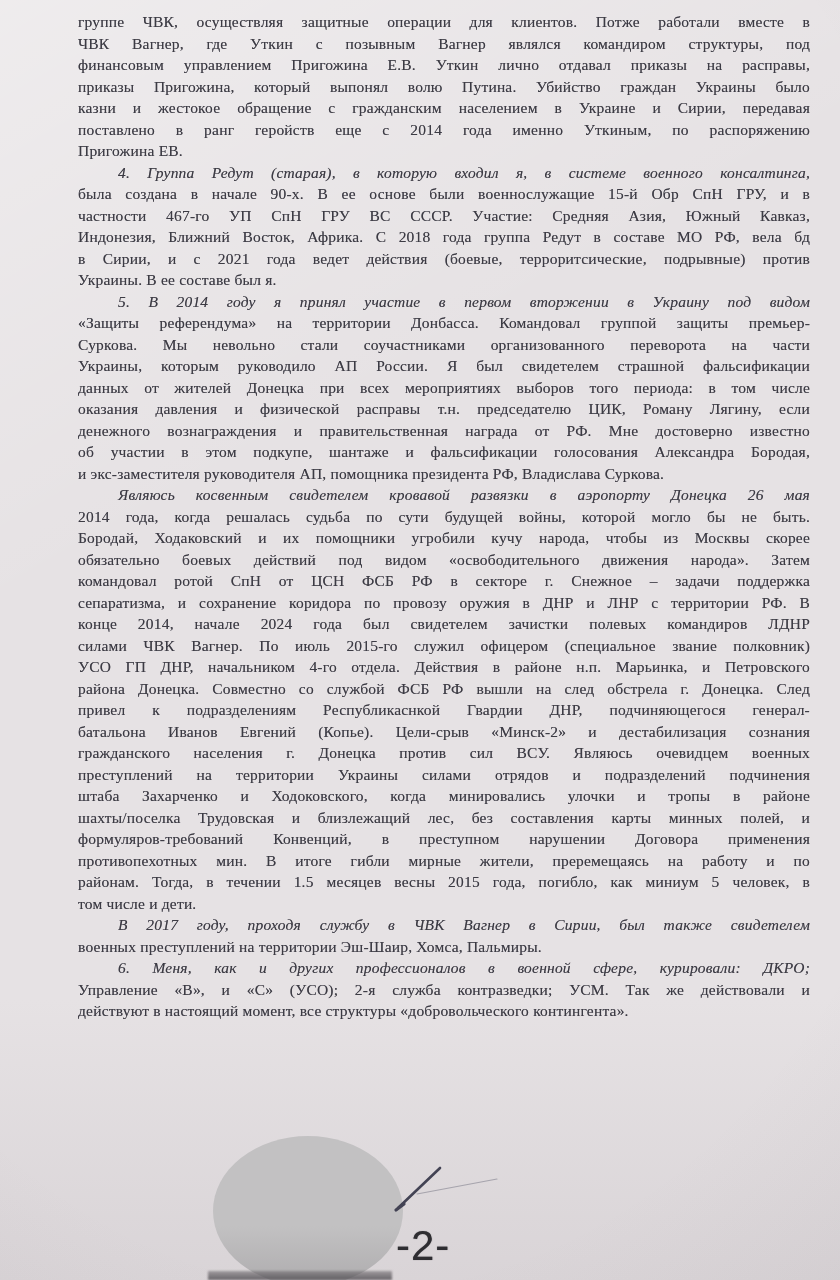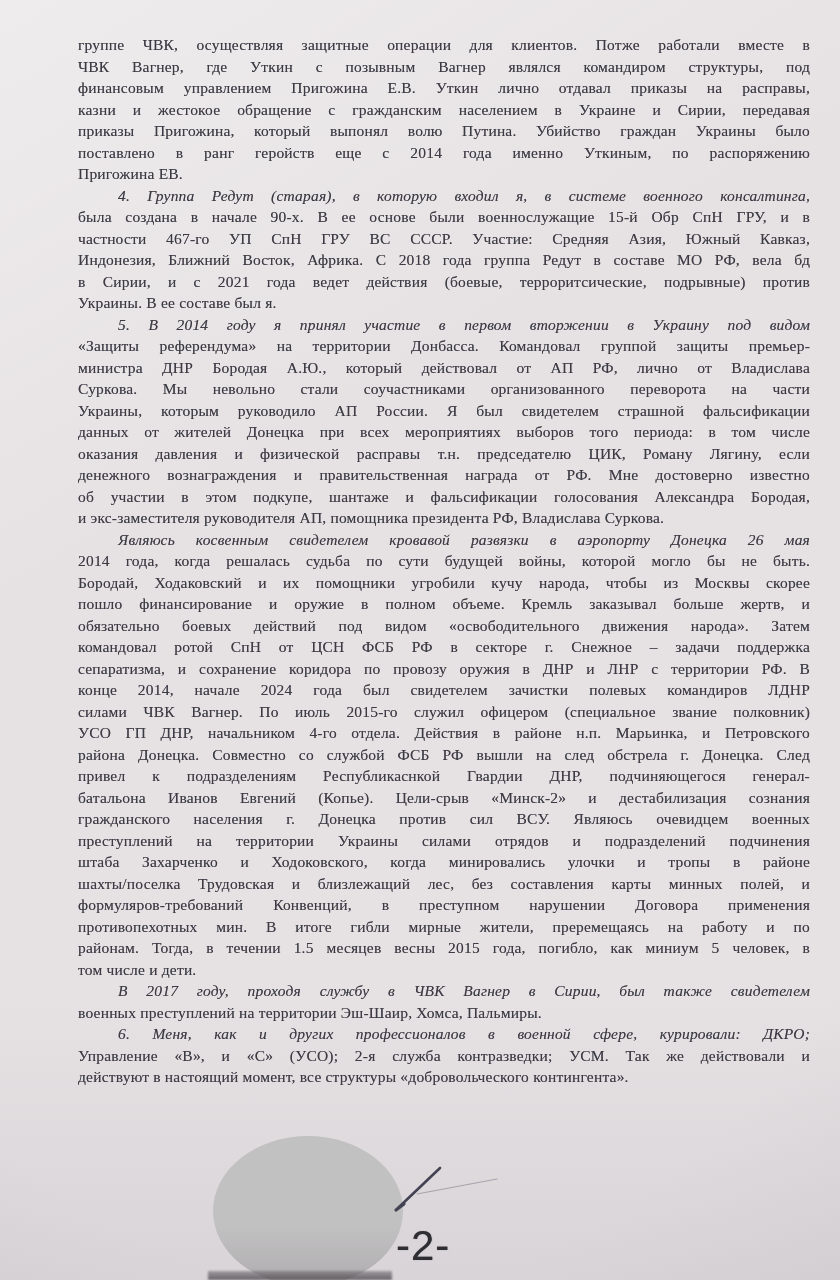--- a/index.html
+++ b/index.html
@@ -13,21 +13,21 @@
       linear-gradient(180deg, var(--paper) 0%, var(--paper) 78%, var(--paper-dim) 100%);
     background-color: var(--paper);
     font-family: "Liberation Serif", "DejaVu Serif", serif;
   }
   .vignette {
     position:absolute; inset:0; pointer-events:none;
     background: radial-gradient(ellipse 120% 100% at 42% 40%, rgba(0,0,0,0) 60%, rgba(90,80,85,0.10) 100%);
   }
   .text-block {
     position: absolute;
-    left: 78px; top: 34px;
+    left: 78px; top: 11px;
     width: 732px;
     color: var(--ink);
     font-size: 15.5px;
     letter-spacing: 0.2px;
     text-shadow: 0 0 0.6px rgba(60,58,70,0.55);
   }
   .line {
     height: 21.5px;
     line-height: 21.5px;
     text-align: justify;
@@ -66,44 +66,42 @@
 </head>
 <body>
 
 <div class="photo">
   <div class="vignette"></div>
 
   <div class="text-block">
       <div class="line">группе ЧВК, осуществляя защитные операции для клиентов. Потже работали вместе в</div>
       <div class="line">ЧВК Вагнер, где Уткин с позывным Вагнер являлся командиром структуры, под</div>
       <div class="line">финансовым управлением Пригожина Е.В. Уткин лично отдавал приказы на расправы,</div>
+      <div class="line">приказы Пригожина, который выпонял волю Путина. Убийство граждан Украины было</div>
       <div class="line">казни и жестокое обращение с гражданским населением в Украине и Сирии, передавая</div>
-      <div class="line">приказы Пригожина, который выпонял волю Путина. Убийство граждан Украины было</div>
       <div class="line">поставлено в ранг геройств еще с 2014 года именно Уткиным, по распоряжению</div>
       <div class="line last">Пригожина ЕВ.</div>
       <div class="line indent">4. Группа Редут (старая), в которую входил я, в системе военного консалтинга,</div>
       <div class="line">была создана в начале 90-х. В ее основе были военнослужащие 15-й Обр СпН ГРУ, и в</div>
       <div class="line">частности 467-го УП СпН ГРУ ВС СССР. Участие: Средняя Азия, Южный Кавказ,</div>
       <div class="line">Индонезия, Ближний Восток, Африка. С 2018 года группа Редут в составе МО РФ, вела бд</div>
       <div class="line">в Сирии, и с 2021 года ведет действия (боевые, терроритсические, подрывные) против</div>
       <div class="line last">Украины. В ее составе был я.</div>
       <div class="line indent">5. В 2014 году я принял участие в первом вторжении в Украину под видом</div>
       <div class="line">«Защиты референдума» на территории Донбасса. Командовал группой защиты премьер-</div>
-      <div class="line">министра ДНР Бородая А.Ю., который действовал от АП РФ, лично от Владислава</div>
       <div class="line">Суркова. Мы невольно стали соучастниками организованного переворота на части</div>
       <div class="line">Украины, которым руководило АП России. Я был свидетелем страшной фальсификации</div>
       <div class="line">данных от жителей Донецка при всех мероприятиях выборов того периода: в том числе</div>
       <div class="line">оказания давления и физической расправы т.н. председателю ЦИК, Роману Лягину, если</div>
       <div class="line">денежного вознаграждения и правительственная награда от РФ. Мне достоверно известно</div>
       <div class="line">об участии в этом подкупе, шантаже и фальсификации голосования Александра Бородая,</div>
       <div class="line last">и экс-заместителя руководителя АП, помощника президента РФ, Владислава Суркова.</div>
       <div class="line indent">Являюсь косвенным свидетелем кровавой развязки в аэропорту Донецка 26 мая</div>
       <div class="line">2014 года, когда решалась судьба по сути будущей войны, которой могло бы не быть.</div>
       <div class="line">Бородай, Ходаковский и их помощники угробили кучу народа, чтобы из Москвы скорее</div>
-      <div class="line">пошло финансирование и оружие в полном объеме. Кремль заказывал больше жертв, и</div>
       <div class="line">обязательно боевых действий под видом «освободительного движения народа». Затем</div>
       <div class="line">командовал ротой СпН от ЦСН ФСБ РФ в секторе г. Снежное – задачи поддержка</div>
       <div class="line">сепаратизма, и сохранение коридора по провозу оружия в ДНР и ЛНР с территории РФ. В</div>
       <div class="line">конце 2014, начале 2024 года был свидетелем зачистки полевых командиров ЛДНР</div>
       <div class="line">силами ЧВК Вагнер. По июль 2015-го служил офицером (специальное звание полковник)</div>
       <div class="line">УСО ГП ДНР, начальником 4-го отдела. Действия в районе н.п. Марьинка, и Петровского</div>
       <div class="line">района Донецка. Совместно со службой ФСБ РФ вышли на след обстрела г. Донецка. След</div>
       <div class="line">привел к подразделениям Республикаснкой Гвардии ДНР, подчиняющегося генерал-</div>
       <div class="line">батальона Иванов Евгений (Копье). Цели-срыв «Минск-2» и дестабилизация сознания</div>
       <div class="line">гражданского населения г. Донецка против сил ВСУ. Являюсь очевидцем военных</div>

